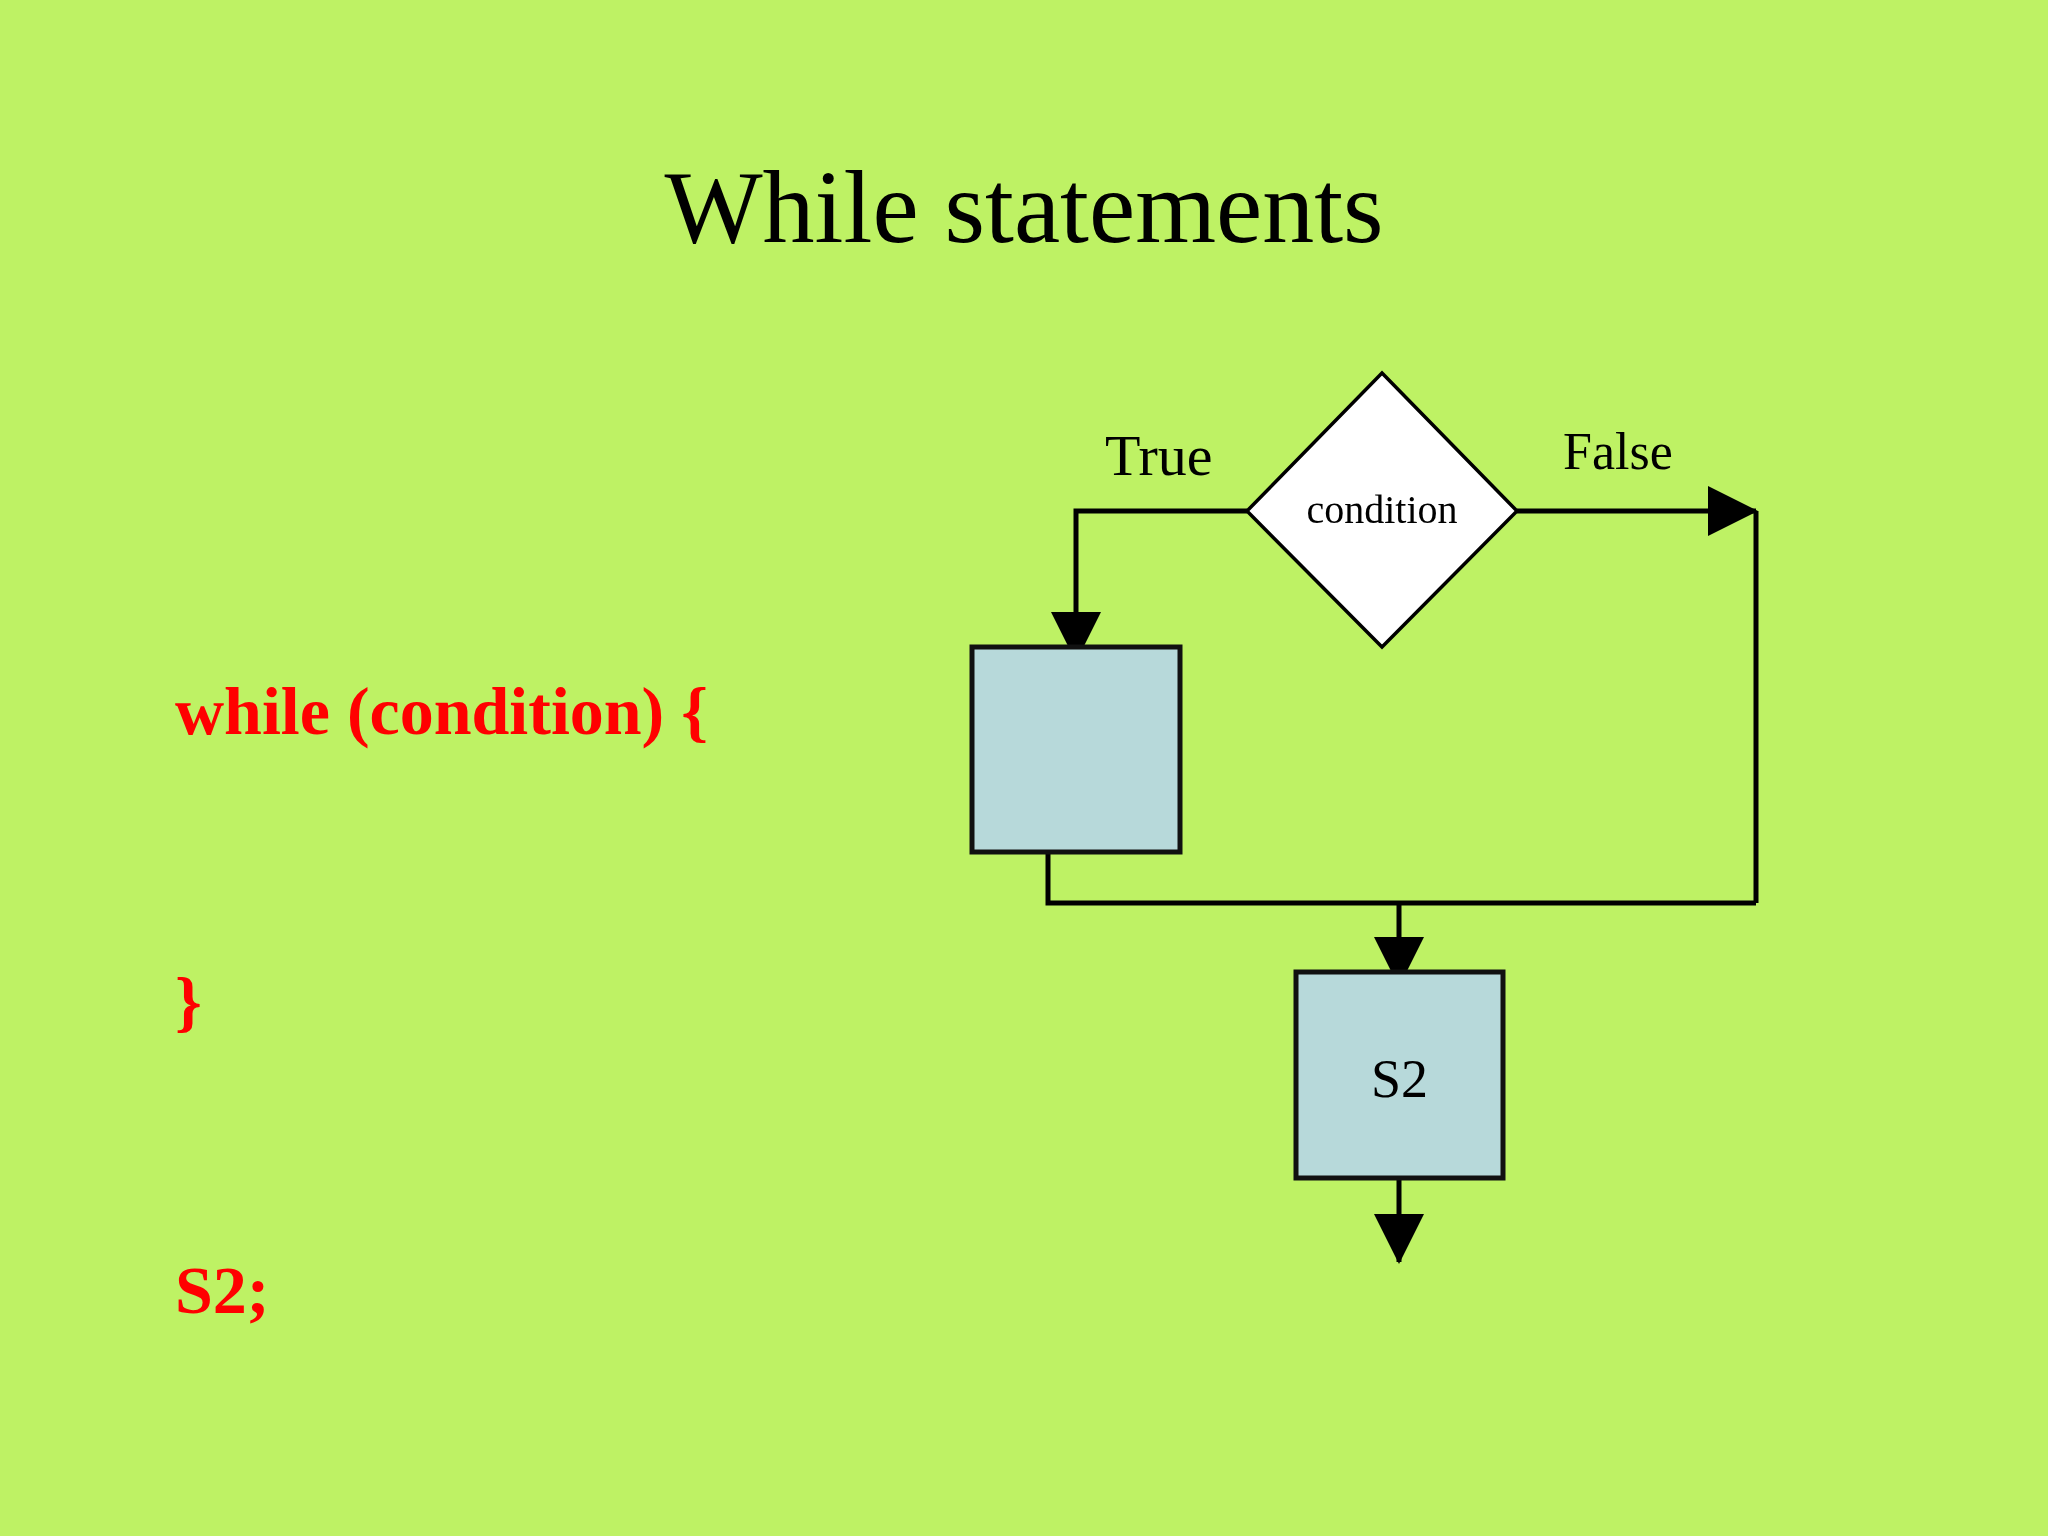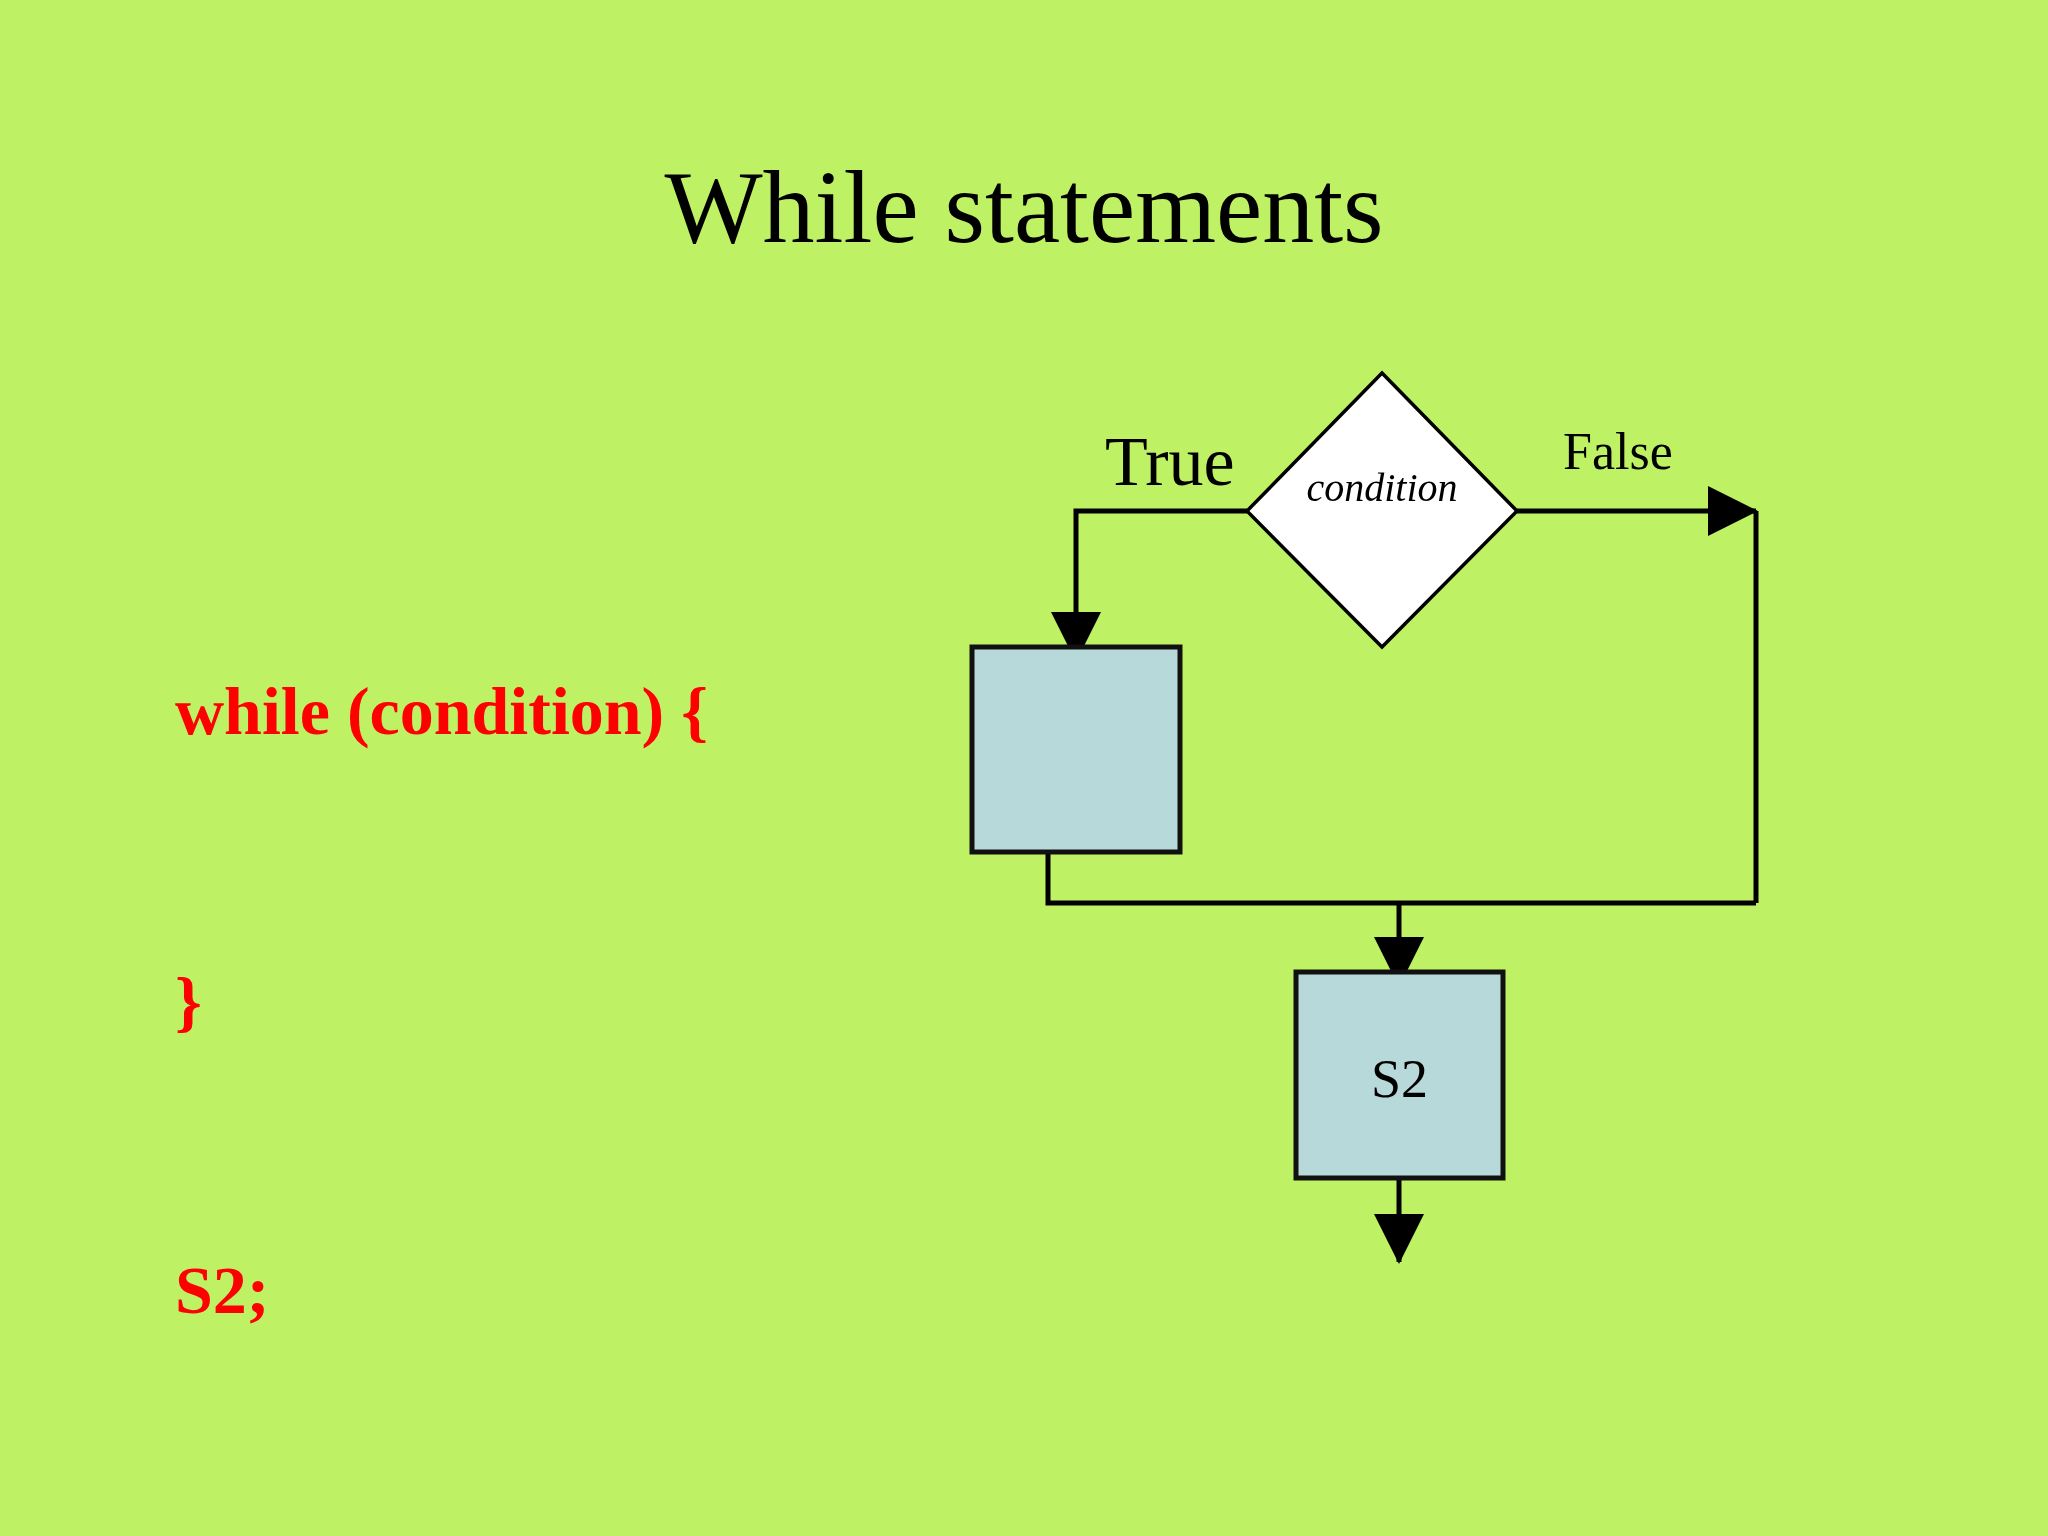--- a/index.html
+++ b/index.html
@@ -76,29 +76,28 @@
     font-size: 54px;
   }
   #label-s2 {
     left: 1296px;
     top: 1048px;
     width: 207px;
     font-size: 54px;
   }
   #label-condition {
     left: 1247px;
-    top: 464px;
+    top: 486px;
     width: 270px;
     font-size: 40px;
-    font-style: italic;
   }
   #label-true {
     left: 1105px;
     top: 422px;
-    font-size: 70px;
+    font-size: 58px;
   }
   #label-false {
     left: 1563px;
     top: 422px;
     font-size: 52px;
   }
 </style>
 </head>
 <body>
 

